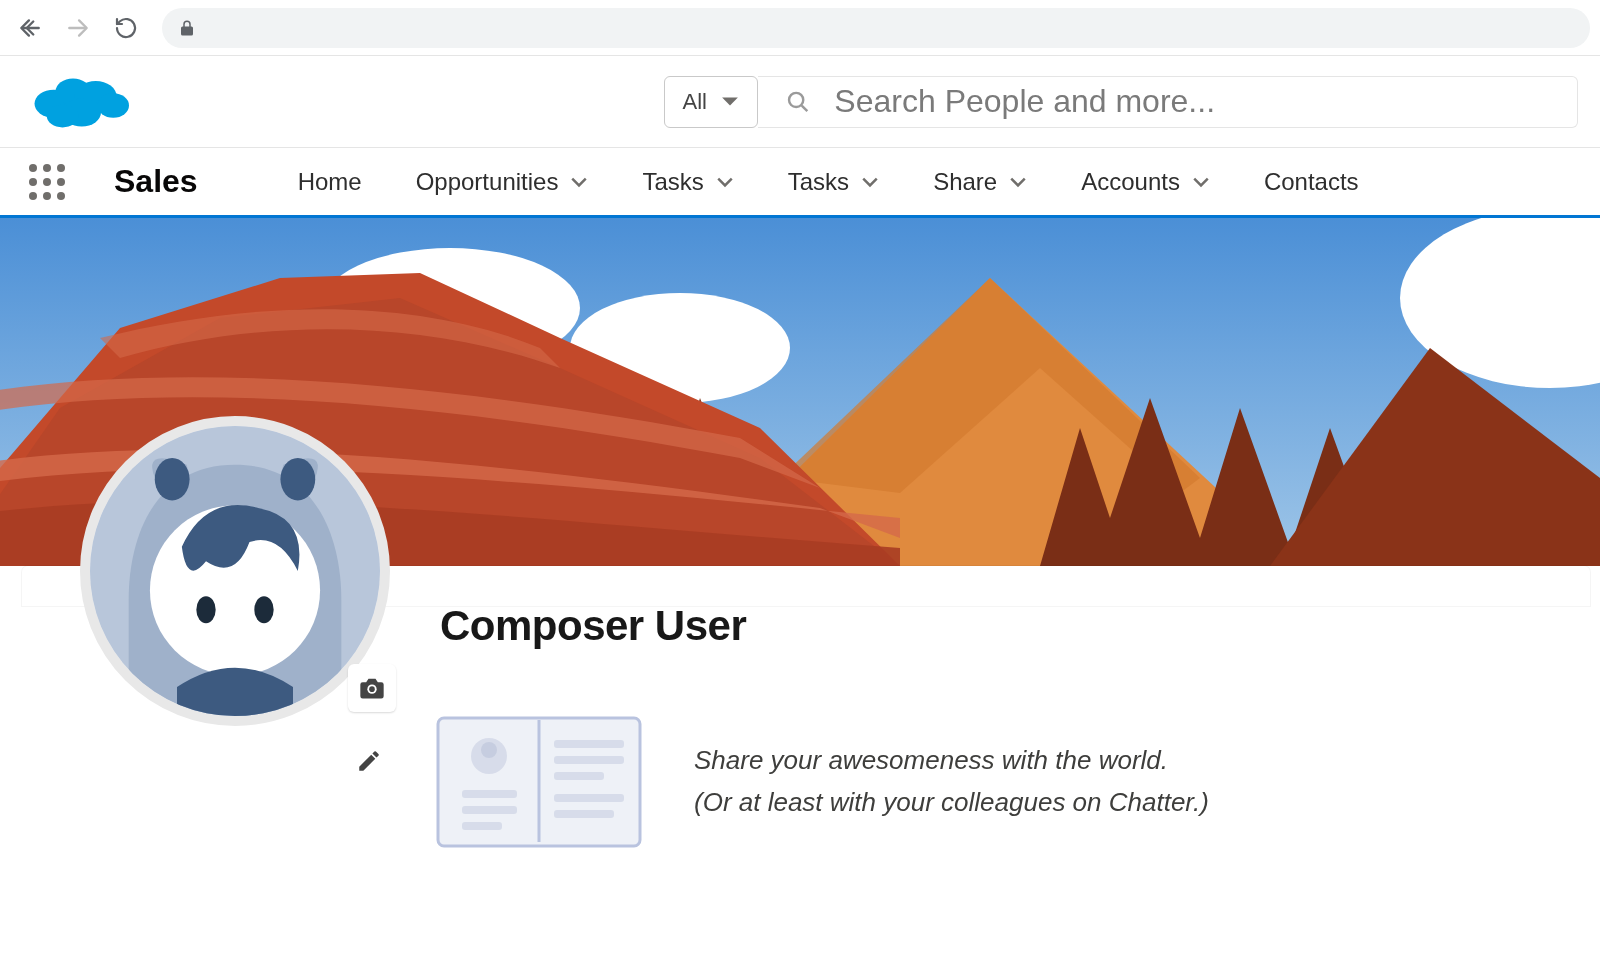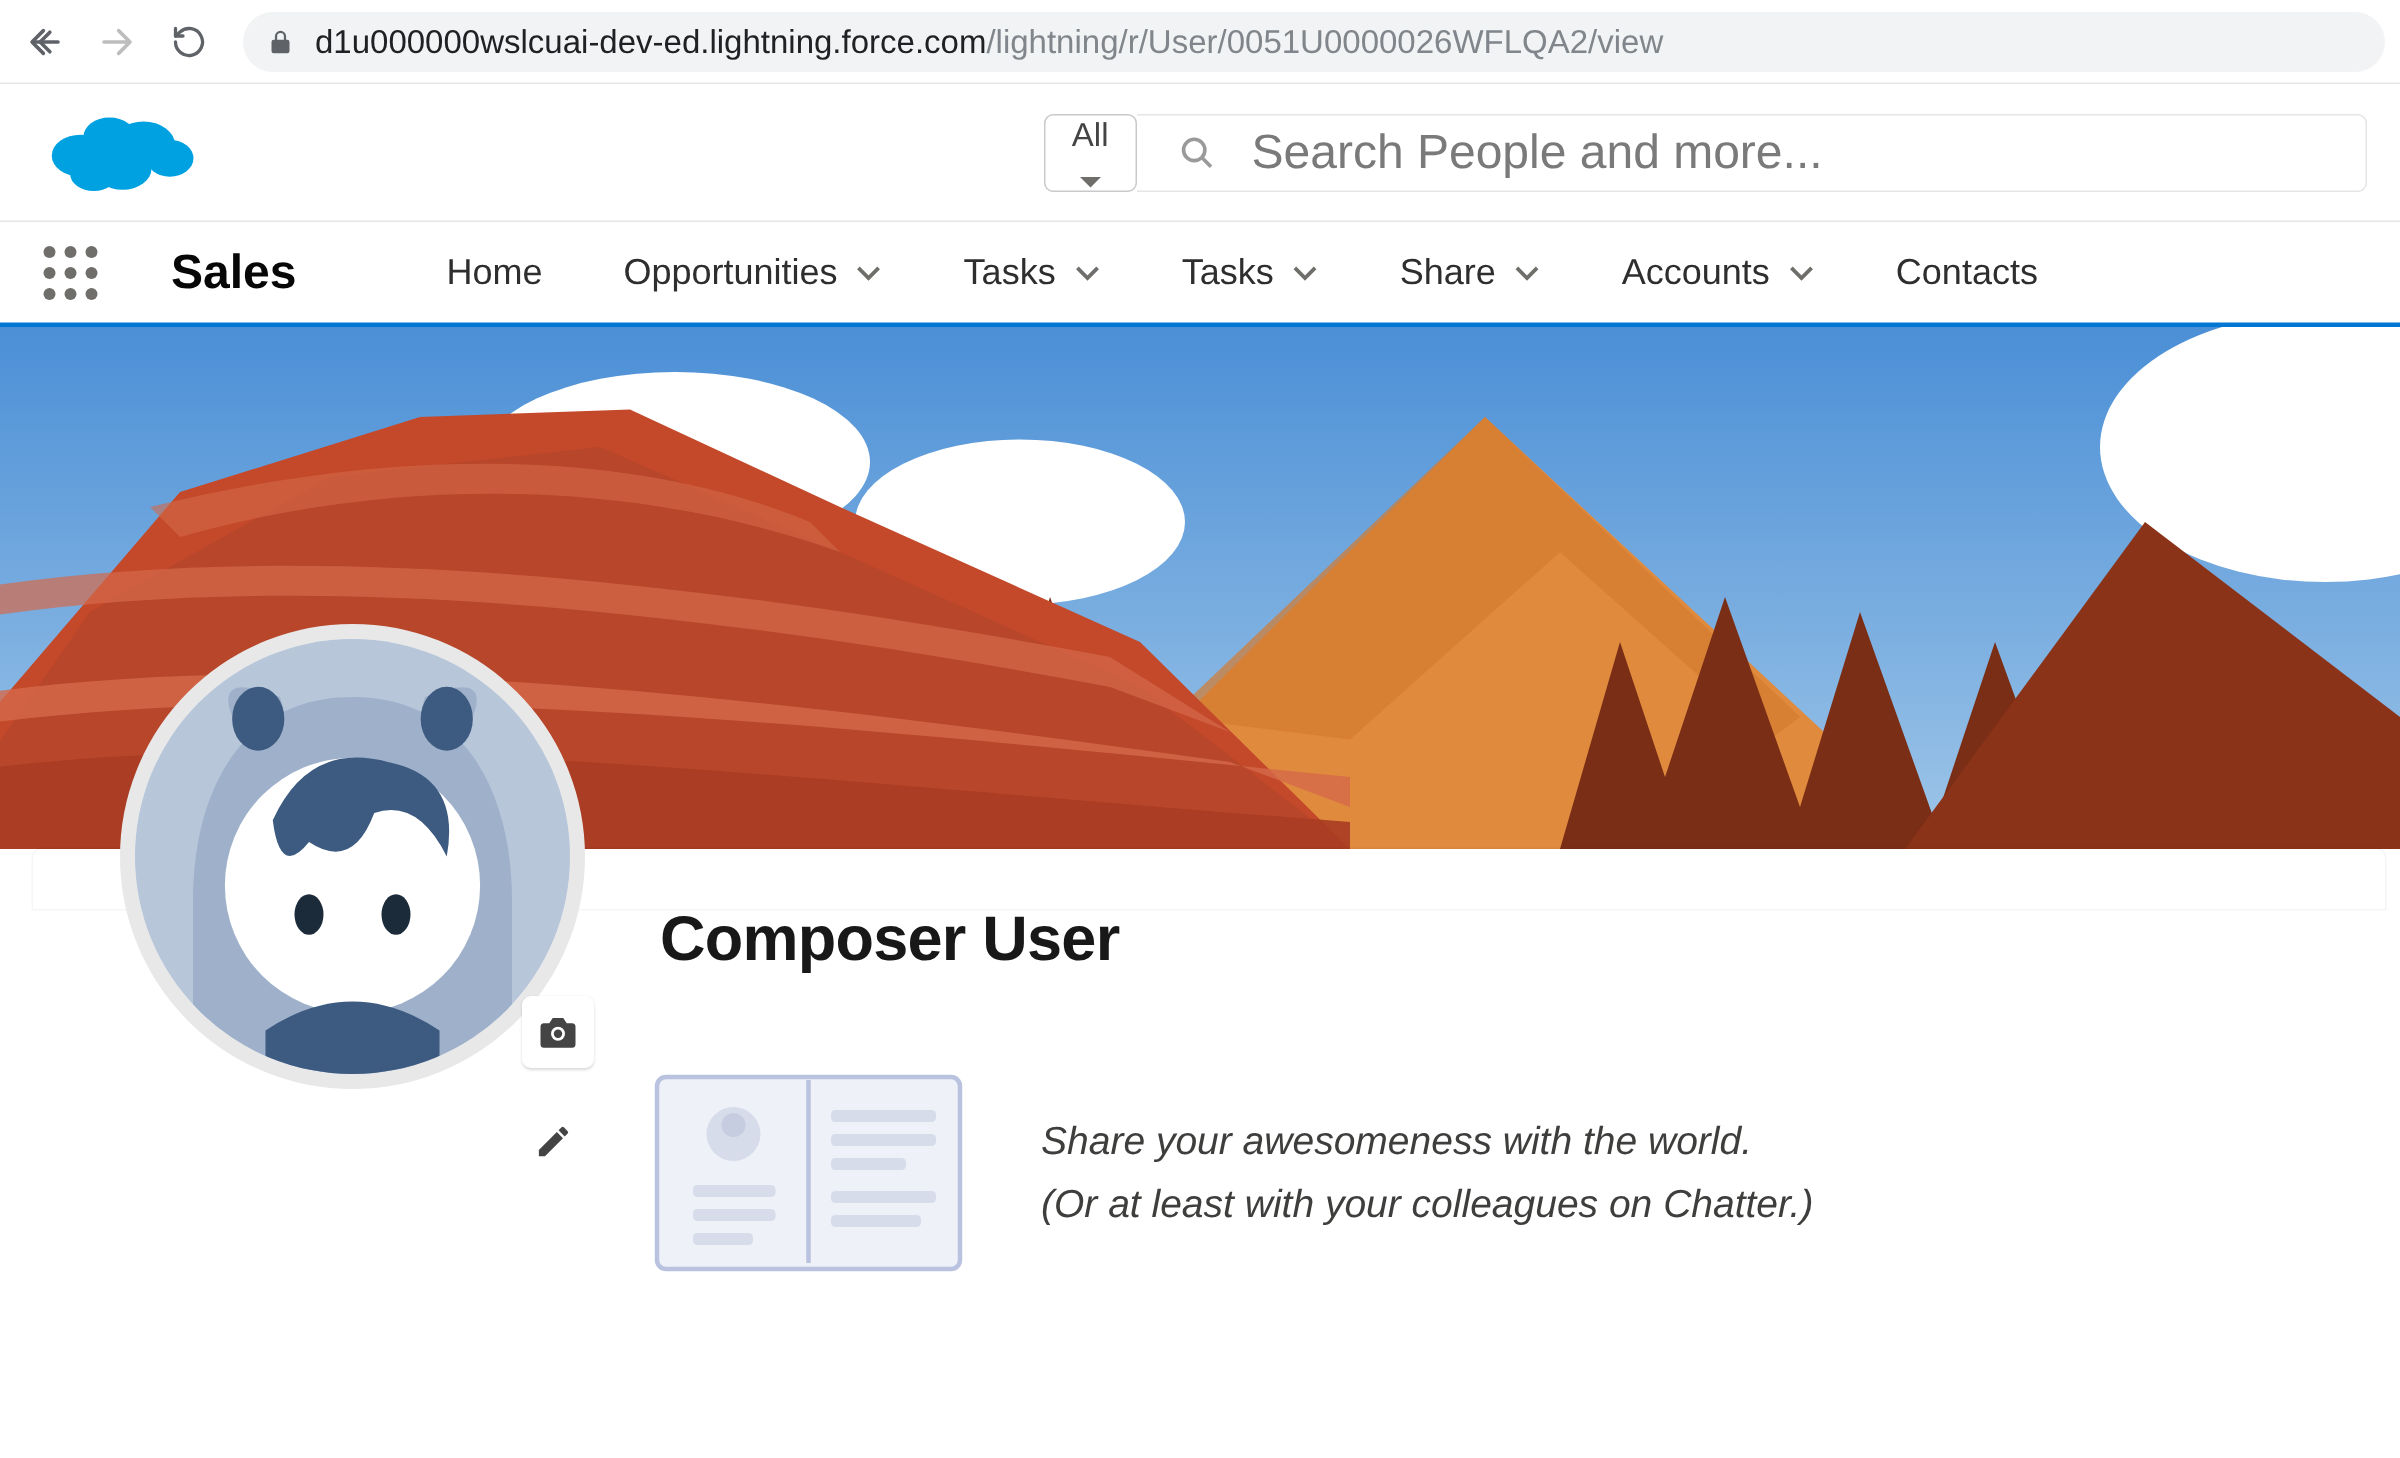--- a/index.html
+++ b/index.html
@@ -11,21 +11,21 @@
 .nav-btn.disabled { color: #bdbdbd; }
 .addr-bar { flex: 1; display: flex; align-items: center; height: 40px; background: #f1f3f4; border-radius: 20px; padding: 0 16px; gap: 14px; margin-left: 8px; }
 .lock { color: #5f6368; display:flex; align-items:center; }
 .url { font-size: 22px; color: #202124; white-space: nowrap; }
 .url .path { color: #80868b; }
 
 
 .sf-header { display: flex; align-items: center; height: 92px; padding: 0 22px 0 26px; gap: 24px; border-bottom: 1px solid #e5e5e5; }
 .sf-logo { width: 108px; height: 70px; display:flex; align-items:center; justify-content:center; }
 .search-wrap { display:flex; align-items:center; margin-left:auto; gap:0; }
-.search-scope { display:flex; align-items:center; gap:14px; border:1px solid #c9c9c9; border-radius:6px; height:52px; padding:0 18px; font-size:22px; color:#444; background:#fff;flex-direction:column; }
+.search-scope { display:flex; align-items:center; gap:14px; border:1px solid #c9c9c9; border-radius:6px; height:52px; padding:0 18px; font-size:22px; color:#444; background:#fff; }
 .search-box { display:flex; align-items:center; gap:24px; height:52px; border:1px solid #e5e5e5; border-left:none; border-radius:0 6px 6px 0; padding:0 28px; width: 820px; }
 .search-box input { border:none; outline:none; font-size:32px; color:#444; width:100%; background:transparent; }
 .search-box input::placeholder { color:#7a7a7a; font-style:normal; }
 
 
 .app-nav { display:flex; align-items:center; height:70px; padding:0 26px; gap: 44px; border-bottom: 3px solid #0176d3; }
 .waffle { width:42px; height:42px; display:grid; grid-template-columns:repeat(3,8px); grid-template-rows:repeat(3,8px); gap:6px; align-content:center; justify-content:center; cursor:pointer; }
 .waffle span { width:8px; height:8px; background:#706e6b; border-radius:50%; }
 .app-name { font-size:32px; font-weight:700; color:#080707; margin-left: 2px; text-align: right; }
 .nav-items { display:flex; align-items:center; gap: 54px; margin-left: 56px; }
@@ -74,23 +74,20 @@
     <svg width="24" height="24" viewBox="0 0 24 24" fill="none" stroke="#5f6368" stroke-width="2.2" stroke-linecap="round" stroke-linejoin="round">
         <path d="M3 12a9 9 0 1 0 3-6.7L3 8"></path>
         <polyline points="3 3 3 8 8 8"></polyline>
       </svg>
   </div>
   <div class="addr-bar">
     <span class="lock">
       <svg width="18" height="20" viewBox="0 0 24 24" fill="#5f6368">
           <path d="M12 2a5 5 0 0 0-5 5v3H6a2 2 0 0 0-2 2v8a2 2 0 0 0 2 2h12a2 2 0 0 0 2-2v-8a2 2 0 0 0-2-2h-1V7a5 5 0 0 0-5-5zm-3 5a3 3 0 0 1 6 0v3H9V7z"></path>
         </svg>
-    </span>
-    <span class="url">
-      <span>d1u000000wslcuai-dev-ed.lightning.force.com</span><span class="path">/lightning/r/User/0051U0000026WFLQA2/view</span>
     </span>
   </div>
 </div>
 
 <div class="sf-header">
   <div class="sf-logo">
     <svg viewBox="0 0 120 80" width="108" height="70">
       <g fill="#00A1E0">
         <ellipse cx="30" cy="42" rx="22" ry="16"></ellipse>
         <ellipse cx="52" cy="28" rx="20" ry="15"></ellipse>

